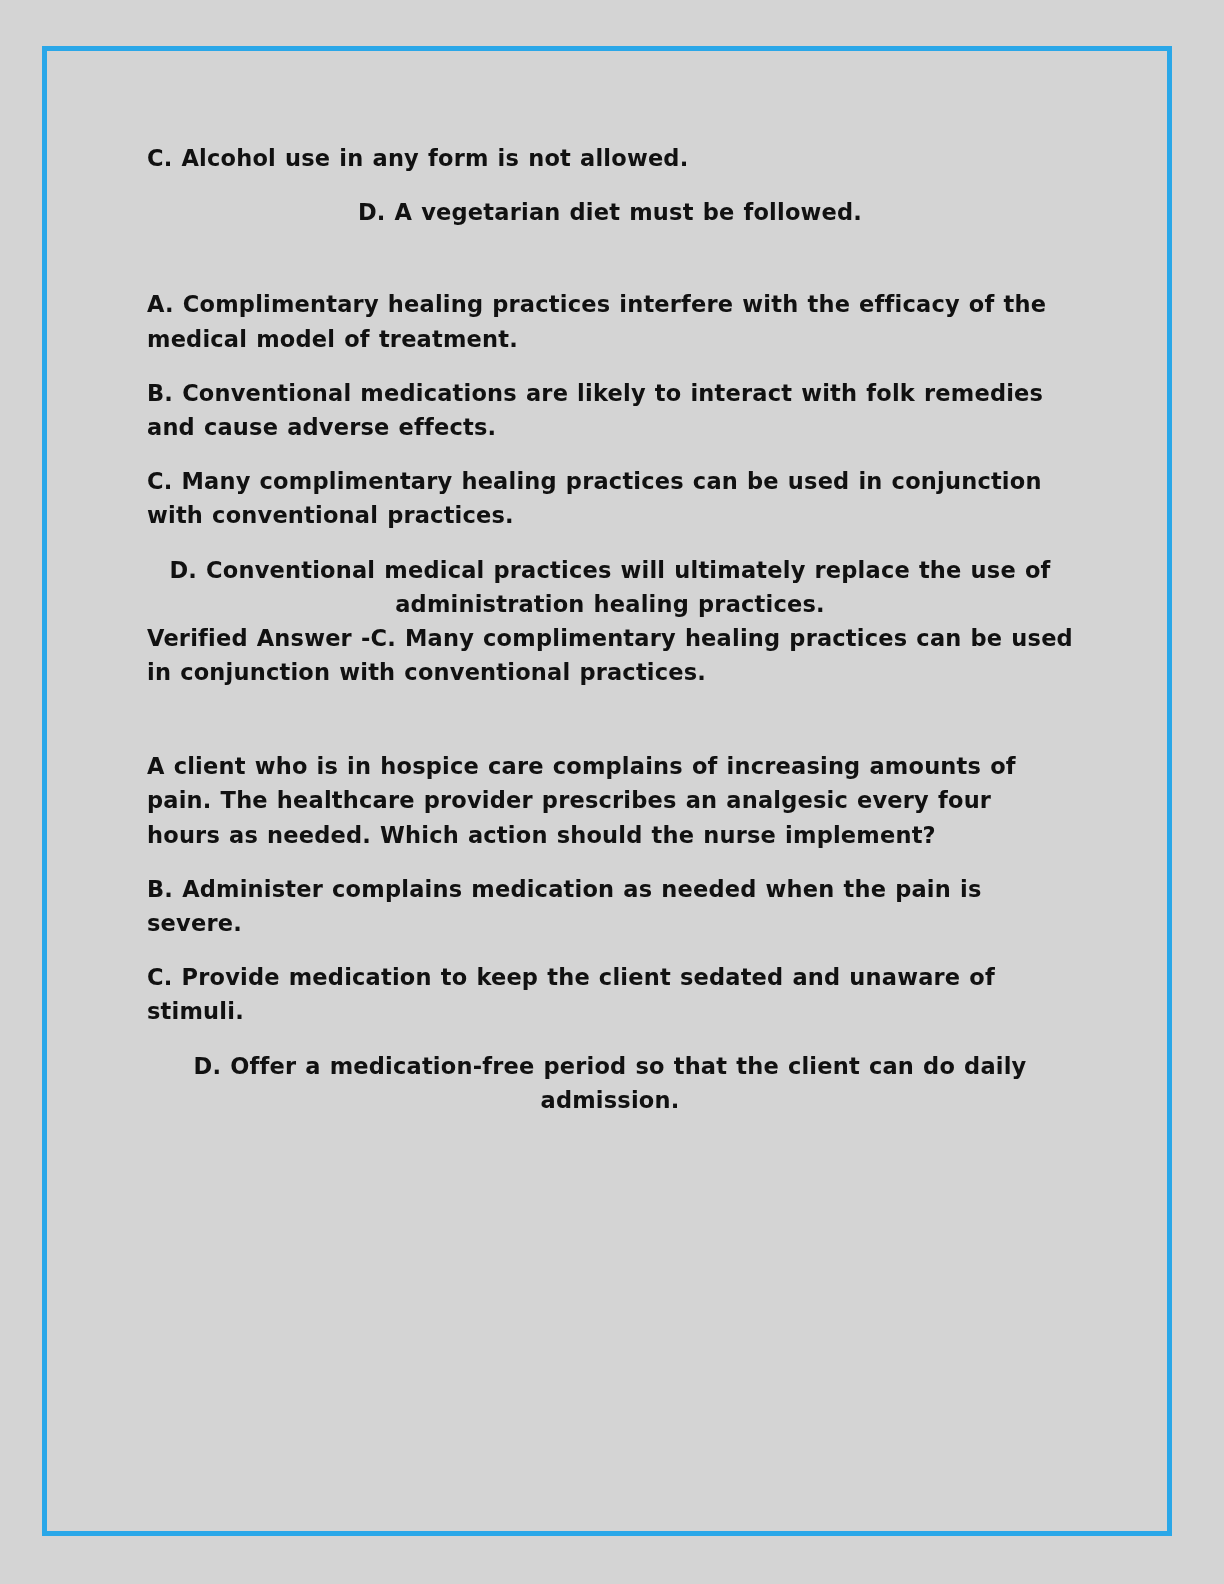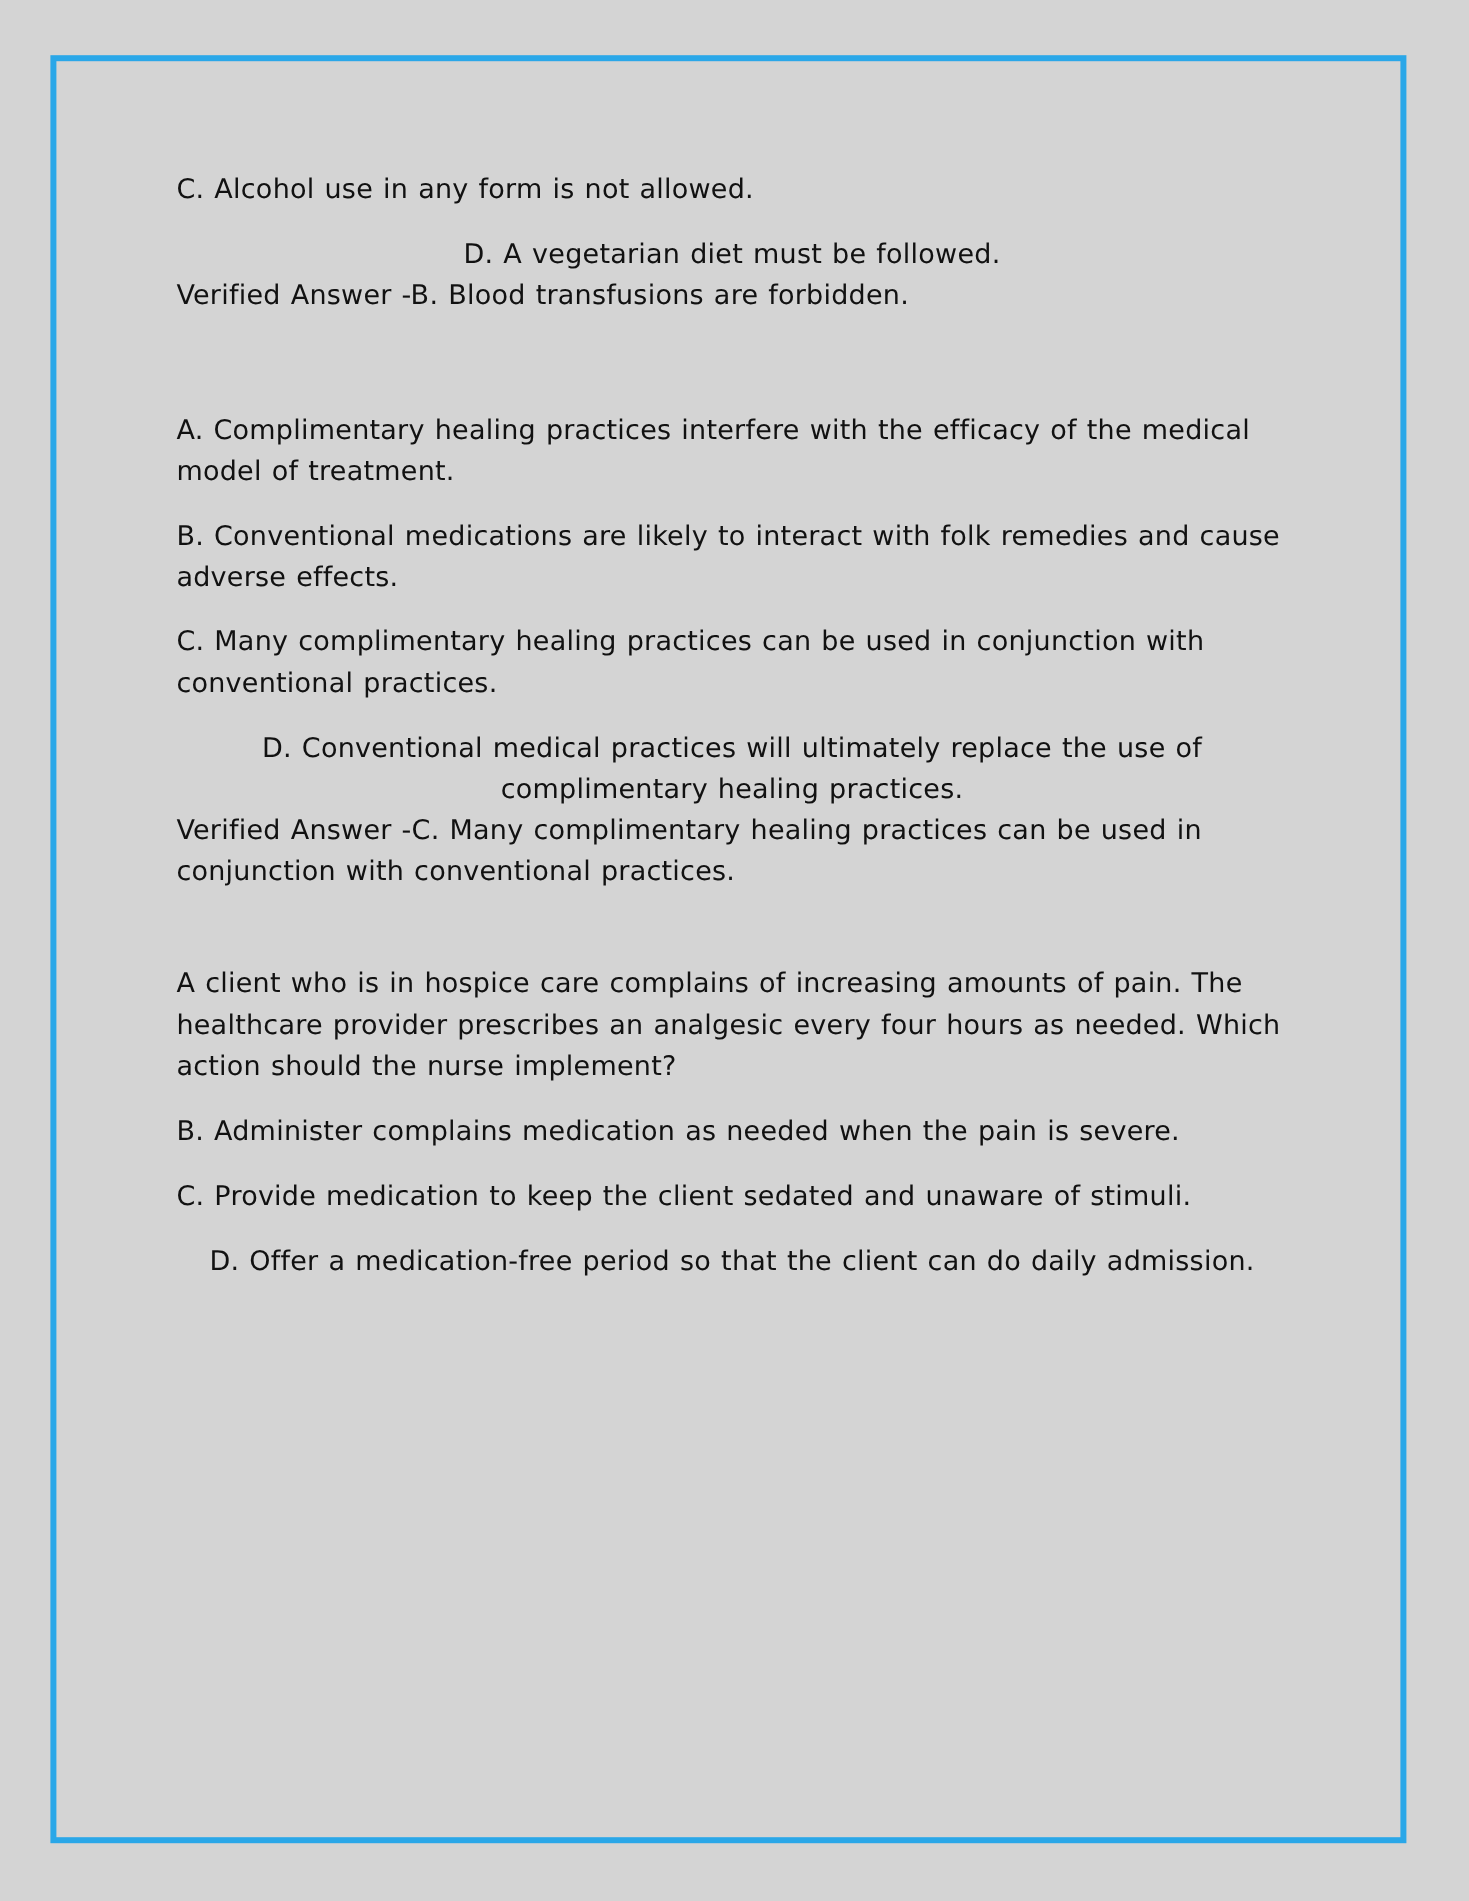--- a/index.html
+++ b/index.html
@@ -25,21 +25,21 @@
   }
   .content {
     position: absolute;
     left: 100px;
     top: 90px;
     width: 930px;
   }
   .para {
     font-size: 22.5px;
     line-height: 1.52;
-    font-weight: normal;
+    font-weight: bold;
     color: #111111;
     letter-spacing: 0.2px;
     margin: 0 4px 20px 0;
     word-spacing: 1px;
   }
   .para.tight {
     margin-bottom: 0;
     text-align: center;
   }
   .gap-large {
@@ -54,30 +54,29 @@
 </style>
 </head>
 <body>
 
 <div class="page">
   <div class="content">
 
     <div class="block">
       <p class="para">C. Alcohol use in any form is not allowed.</p>
       <p class="para tight">D. A vegetarian diet must be followed.</p>
-      <p class="para">Verified Answer -B. Blood transfusions are forbidden.</p>
     </div>
 
     <div class="gap-large"></div>
 
     <div class="block">
       <p class="para">A. Complimentary healing practices interfere with the efficacy of the medical model of treatment.</p>
       <p class="para">B. Conventional medications are likely to interact with folk remedies and cause adverse effects.</p>
       <p class="para">C. Many complimentary healing practices can be used in conjunction with conventional practices.</p>
-      <p class="para tight">D. Conventional medical practices will ultimately replace the use of complimentary healing practices.</p>
+      <p class="para tight">D. Conventional medical practices will ultimately replace the use of administration healing practices.</p>
       <p class="para">Verified Answer -C. Many complimentary healing practices can be used in conjunction with conventional practices.</p>
     </div>
 
     <div class="gap-med"></div>
 
     <div class="block">
       <p class="para">A client who is in hospice care complains of increasing amounts of pain. The healthcare provider prescribes an analgesic every four hours as needed. Which action should the nurse implement?</p>
       <p class="para">B. Administer complains medication as needed when the pain is severe.</p>
       <p class="para">C. Provide medication to keep the client sedated and unaware of stimuli.</p>
       <p class="para tight">D. Offer a medication-free period so that the client can do daily admission.</p>

